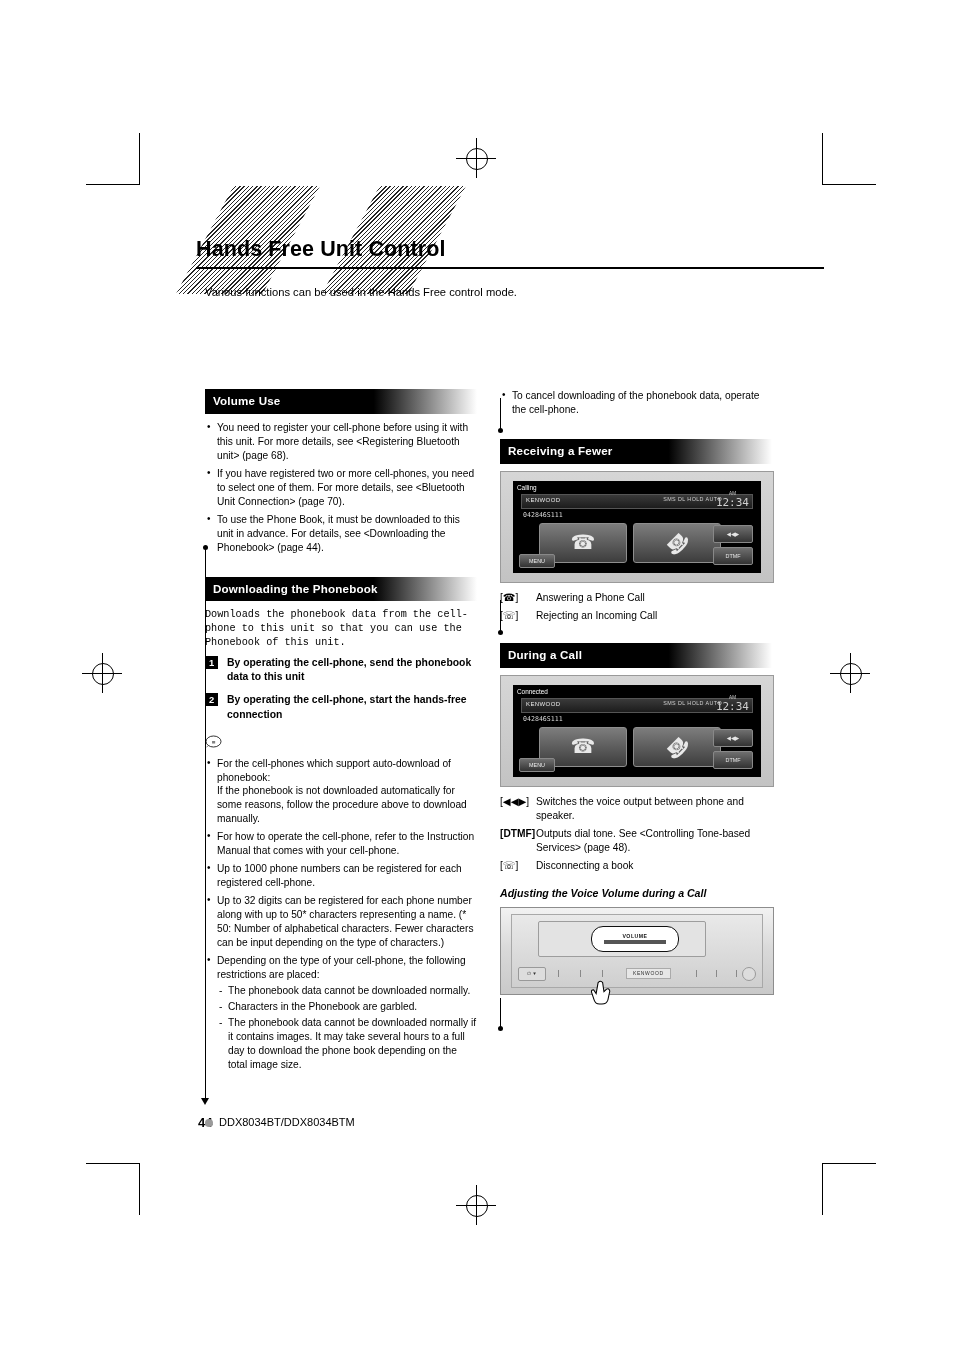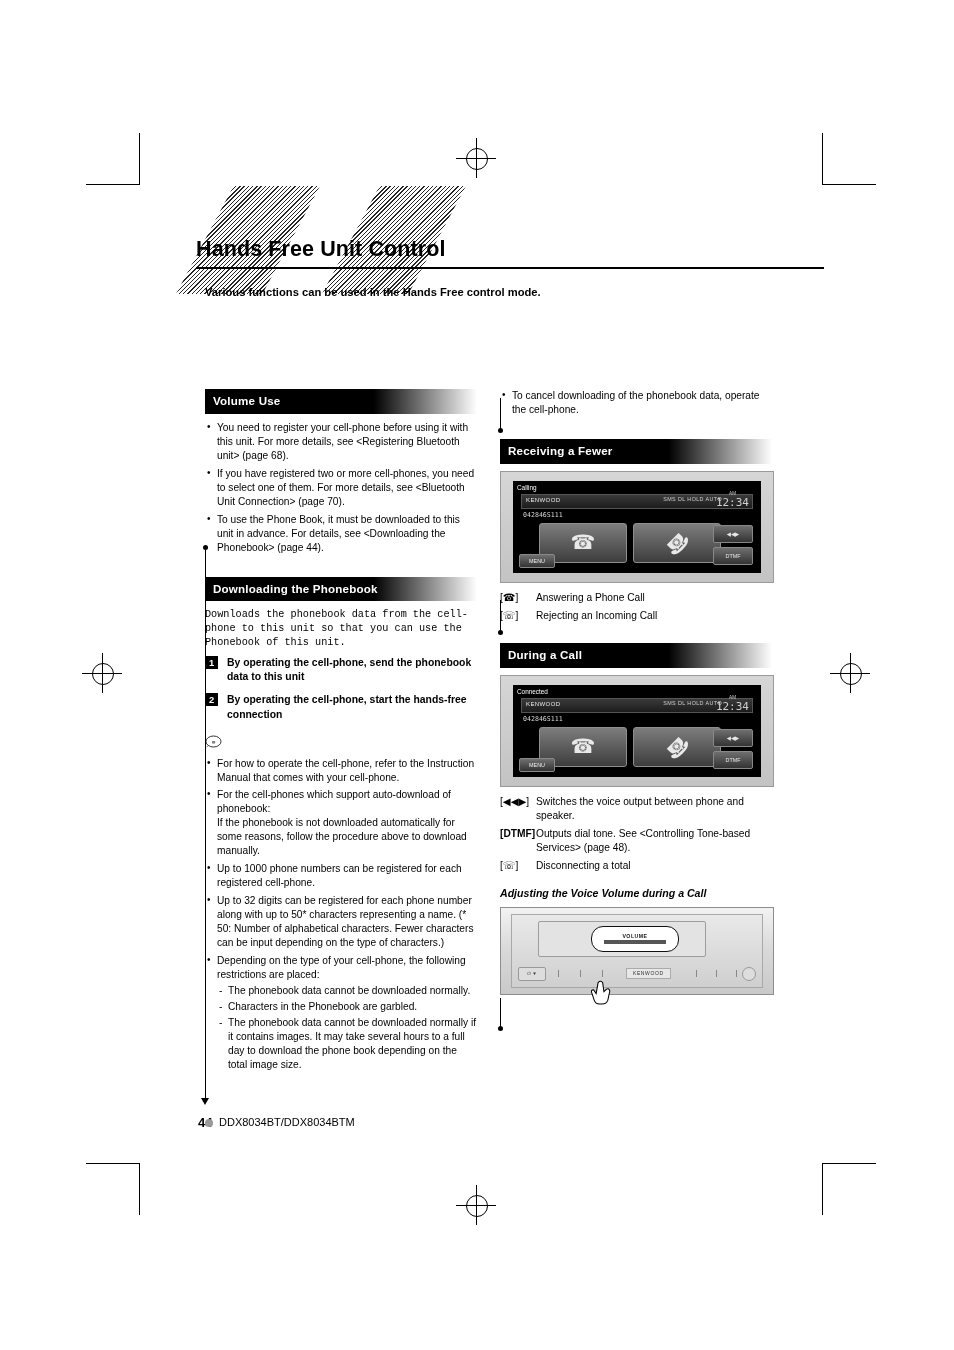--- a/index.html
+++ b/index.html
@@ -15,21 +15,21 @@
   .crossv{position:absolute;width:1px;background:#000;}
   .crossh{position:absolute;height:1px;background:#000;}
   .circ{position:absolute;border:1px solid #000;border-radius:50%;}
 
   
   .title{
     position:absolute;left:196px;top:237px;font-size:21.5px;font-weight:bold;
     letter-spacing:.1px;
   }
   .title-rule{position:absolute;left:196px;top:267px;width:628px;height:2px;background:#000;}
-  .subtitle{position:absolute;left:205px;top:286px;font-size:11.2px;font-weight:bold;}
+  .subtitle{position:absolute;left:205px;top:286px;font-size:11.2px;}
 
   
   .hatch{
     position:absolute;
     background:repeating-linear-gradient(135deg,#000 0 1px,#fff 1px 3px),
                repeating-linear-gradient(45deg,#000 0 1px,transparent 1px 3px);
     opacity:.85;
   }
 
   
@@ -204,23 +204,23 @@
       <span>By operating the cell-phone, start the hands-free connection</span>
     </div>
 
     <svg class="noteicon" viewBox="0 0 34 26">
       <ellipse cx="17" cy="13" rx="15" ry="11" fill="none" stroke="#000" stroke-width="1.6"></ellipse>
       <path d="M5 23 L1 26 L6 21 Z" fill="#000"></path>
       <text x="17" y="17" font-size="10" text-anchor="middle" font-family="DejaVu Sans, sans-serif">≡</text>
     </svg>
 
     <ul class="bul">
-      <li>For how to operate the cell-phone, refer to the Instruction Manual that comes with your cell-phone.</li>
       <li style="white-space:pre-line;">For the cell-phones which support auto-download of phonebook:
 If the phonebook is not downloaded automatically for some reasons, follow the procedure above to download manually.</li>
+      <li>For how to operate the cell-phone, refer to the Instruction Manual that comes with your cell-phone.</li>
       <li>Up to 1000 phone numbers can be registered for each registered cell-phone.</li>
       <li>Up to 32 digits can be registered for each phone number along with up to 50* characters representing a name. (* 50: Number of alphabetical characters. Fewer characters can be input depending on the type of characters.)</li>
       <li>
         <span>Depending on the type of your cell-phone, the following restrictions are placed:</span>
         <ul class="dash">
           <li>The phonebook data cannot be downloaded normally.</li>
           <li>Characters in the Phonebook are garbled.</li>
           <li>The phonebook data cannot be downloaded normally if it contains images. It may take several hours to a full day to download the phone book depending on the total image size.</li>
         </ul>
       </li>
@@ -293,21 +293,21 @@
     <div class="itemline">
       <span class="itemkey">[◀◀▶]</span>
       <span>Switches the voice output between phone and speaker.</span>
     </div>
     <div class="itemline">
       <span class="itemkey bold">[DTMF]</span>
       <span>Outputs dial tone.  See &lt;Controlling Tone-based Services&gt; (page 48).</span>
     </div>
     <div class="itemline">
       <span class="itemkey">[☏]</span>
-      <span>Disconnecting a total</span>
+      <span>Disconnecting a book</span>
     </div>
 
     <div class="subhead">Adjusting the Voice Volume during a Call</div>
 
     <div class="faceplate">
       <div class="fp-body">
         <div class="fp-screen">
           <div class="fp-bubble">
             <div class="fp-bar"></div>
             <b>VOLUME</b>

